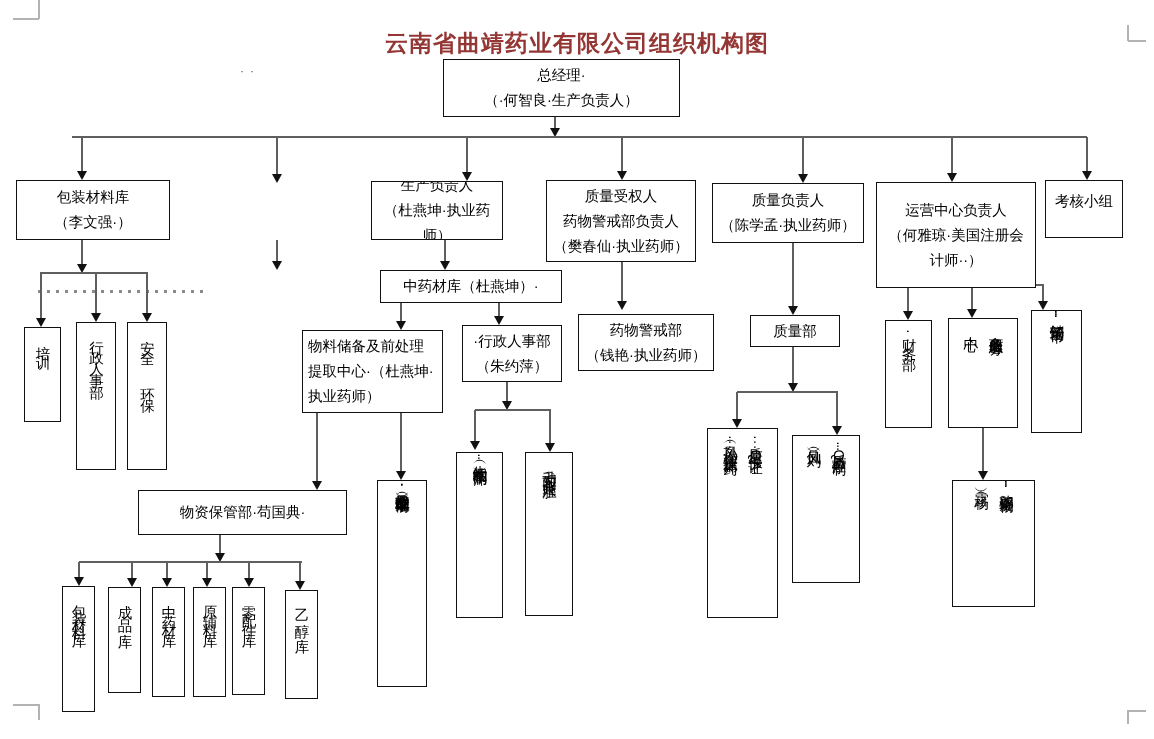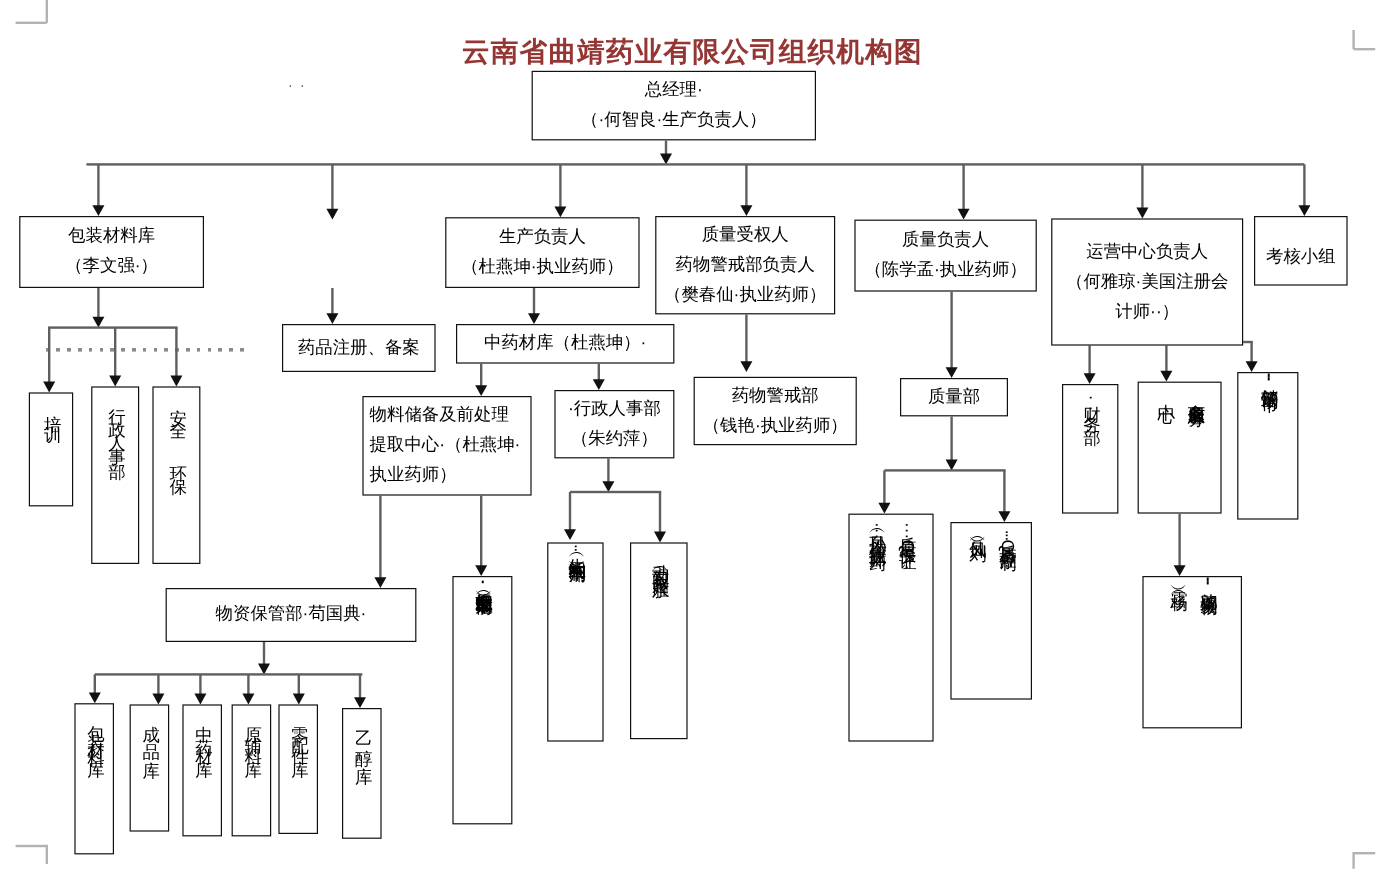--- a/index.html
+++ b/index.html
@@ -5,21 +5,21 @@
   html,body{margin:0;padding:0;background:#fff;}
   .page{position:relative;width:1154px;height:739px;background:#fff;overflow:hidden;
         font-family:"Liberation Sans",sans-serif;color:#000;}
   .title{position:absolute;left:0;top:28px;width:100%;text-align:center;
          font-size:23px;font-weight:bold;color:#943634;letter-spacing:1px;}
   .stray{position:absolute;left:240px;top:64px;font-size:12px;color:#555;letter-spacing:6px;}
   .box{position:absolute;border:1.5px solid #111;background:#fff;box-sizing:border-box;
        display:flex;align-items:center;justify-content:center;text-align:center;
        white-space:pre-line;font-size:14.5px;line-height:25px;overflow:hidden;}
   .box.left{justify-content:flex-start;text-align:left;padding:0 5px;}
-  .box.top{align-items:flex-start;padding-top:21px;}
+  .box.top{align-items:flex-start;padding-top:8px;}
   .v{position:absolute;border:1.5px solid #111;background:#fff;box-sizing:border-box;
      display:flex;justify-content:center;overflow:hidden;}
   .v>span{writing-mode:vertical-rl;white-space:pre-line;font-size:14.5px;line-height:25px;padding-top:6px;}
   .ln{position:absolute;background:#5f5f5f;}
   .arr{position:absolute;width:0;height:0;border-left:5px solid transparent;
        border-right:5px solid transparent;border-top:9px solid #111;margin:-9px 0 0 -5px;}
   .dotted{position:absolute;height:3px;
           background-image:repeating-linear-gradient(to right,#8a8a8a 0 3px,transparent 3px 9px);}
   .corner{position:absolute;background:#b3b3b3;}
 </style>
@@ -131,32 +131,31 @@
   <div class="arr" style="left:207px;top:587px"></div>
   <div class="ln" style="left:248px;top:562px;width:2px;height:18px"></div>
   <div class="arr" style="left:249px;top:587px"></div>
   <div class="ln" style="left:299px;top:562px;width:2px;height:21px"></div>
   <div class="arr" style="left:300px;top:590px"></div>
 
   <div class="box" style="left:443px;top:59px;width:237px;height:58px">总经理·
 （·何智良·生产负责人）</div>
   <div class="box" style="left:16px;top:180px;width:154px;height:60px">包装材料库
 （李文强·）</div>
-  <div class="box" style="left:371px;top:181px;width:162px;height:59px">生产负责人
+  <div class="box" style="left:371px;top:181px;width:132px;height:59px">生产负责人
 （杜燕坤·执业药师）</div>
   <div class="box" style="left:546px;top:180px;width:150px;height:82px">质量受权人
 药物警戒部负责人
 （樊春仙·执业药师）</div>
   <div class="box" style="left:712px;top:183px;width:152px;height:60px">质量负责人
 （陈学孟·执业药师）</div>
   <div class="box" style="left:876px;top:182px;width:160px;height:106px">运营中心负责人
 （何雅琼·美国注册会
 计师··）</div>
   <div class="box top" style="left:1045px;top:180px;width:78px;height:58px">考核小组</div>
-  <div class="box" style="left:235px;top:270px;width:128px;height:40px">药品注册、备案</div>
   <div class="box" style="left:380px;top:270px;width:182px;height:33px">中药材库（杜燕坤）·</div>
   <div class="box left" style="left:302px;top:330px;width:141px;height:83px">物料储备及前处理
 提取中心·（杜燕坤·
 执业药师）</div>
   <div class="box" style="left:462px;top:325px;width:100px;height:57px">·行政人事部
 （朱约萍）</div>
   <div class="box" style="left:578px;top:314px;width:136px;height:57px">药物警戒部
 （钱艳·执业药师）</div>
   <div class="box" style="left:750px;top:315px;width:90px;height:32px">质量部</div>
   <div class="box" style="left:138px;top:490px;width:209px;height:45px">物资保管部·苟国典·</div>

